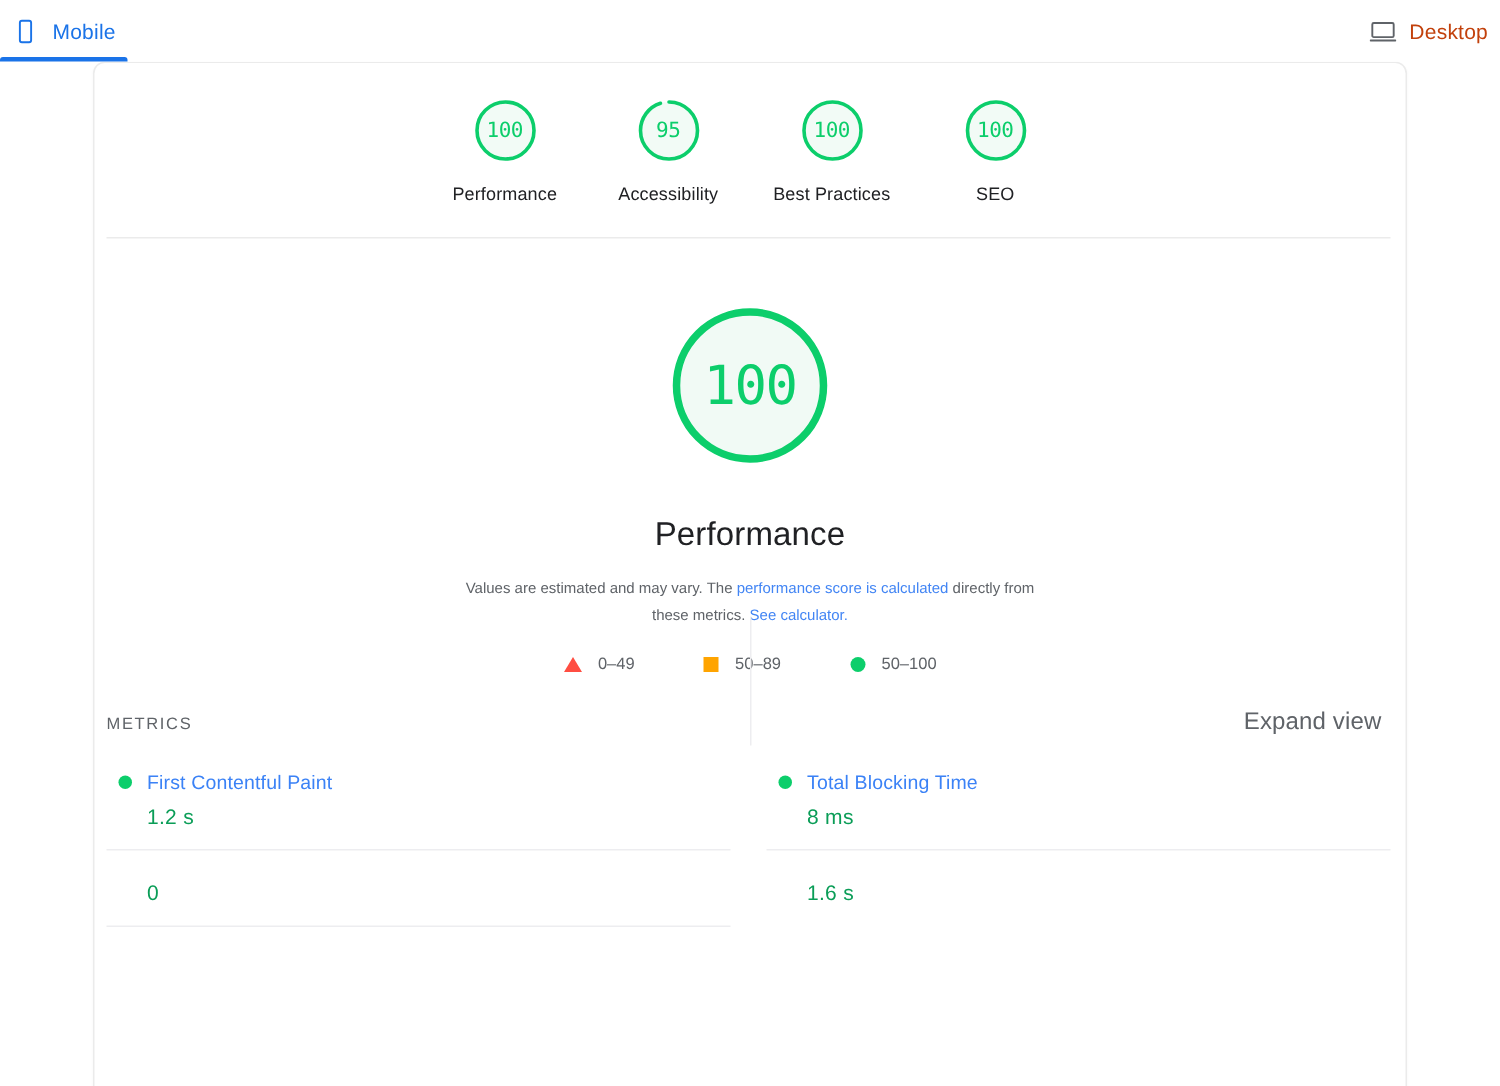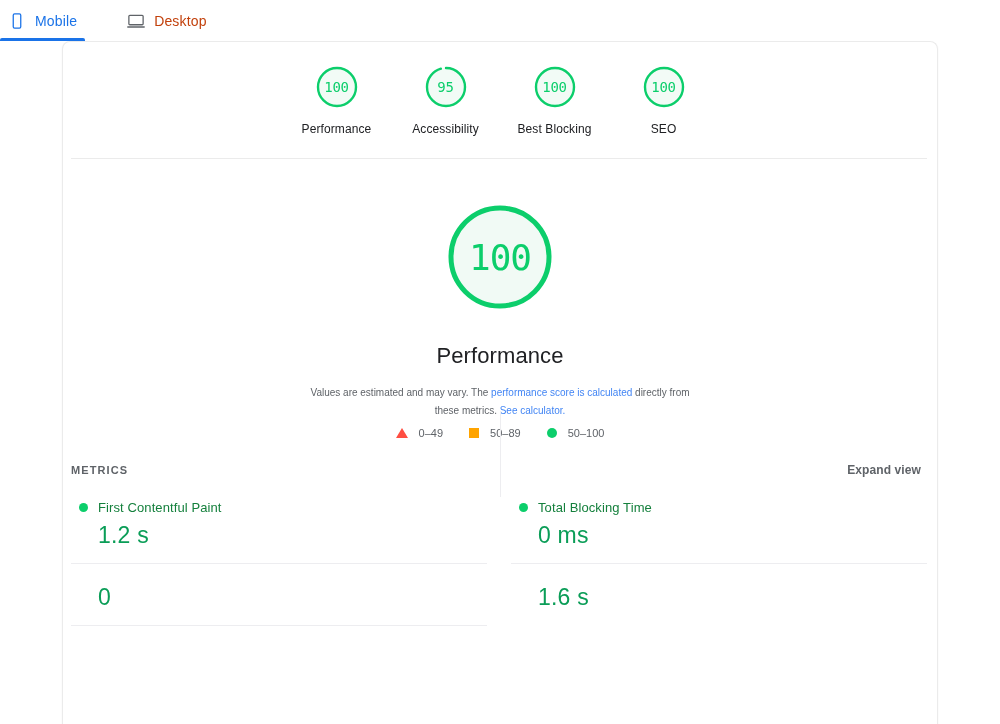--- a/index.html
+++ b/index.html
@@ -10,21 +10,21 @@
     background: #ffffff;
     font-family: "Liberation Sans", sans-serif;
     overflow: hidden;
     -webkit-font-smoothing: antialiased;
   }
 
   
   .tabs {
     height: 41px;
     display: flex;
-    justify-content: flex-start;
+    justify-content: space-between;
     align-items: flex-start;
     gap: 34px;
   }
   .tab {
     display: flex;
     align-items: center;
     gap: 9px;
     padding: 0 8px 11px 8px;
     height: 41px;
     color: #c2410c;
@@ -141,23 +141,23 @@
     margin-top: 15px;
     width: 400px;
     text-align: center;
     font-size: 10px;
     line-height: 18px;
     color: #5f6368;
   }
   .hero-desc a { color: #4285f4; text-decoration: none; }
 
   .legend {
-    margin-top: 7px;
-    display: flex;
-    gap: 26px;
+    margin-top: 17px;
+    display: flex;
+    gap: 46px;
     align-items: center;
   }
   .legend-item {
     display: flex;
     align-items: center;
     gap: 11px;
     font-size: 11px;
     color: #5f6368;
   }
   .sw-tri {
@@ -169,29 +169,28 @@
   .sw-sq { width: 10px; height: 10px; background: #ffa400; }
   .sw-cir { width: 10px; height: 10px; border-radius: 50%; background: #0cce6b; }
 
   
   .metrics-head {
     margin: 24px 16px 0 8px;
     display: flex;
     justify-content: space-between;
     align-items: baseline;
     padding: 0 0 0 0;
-    font-weight: bold;
   }
   .metrics-title {
     font-size: 11px;
     letter-spacing: 1.1px;
     color: #5f6368;
   }
   .expand-view {
-    font-size: 12px;
+    font-size: 16px;
     color: #5f6368;
     cursor: pointer;
     letter-spacing: .1px;
   }
 
   .metrics-grid {
     margin: 10px 10px 0 8px;
     display: grid;
     grid-template-columns: 1fr 1fr;
     column-gap: 24px;
@@ -206,27 +205,27 @@
     gap: 10px;
     padding-left: 8px;
   }
   .metric-dot {
     width: 9px; height: 9px; border-radius: 50%;
     background: #0cce6b;
     flex: none;
   }
   .metric-name {
     font-size: 13px;
-    color: #15803d;
+    color: #3b82f6;
     letter-spacing: .1px;
   }
   .metric-value {
     margin-top: 7px;
     padding-left: 27px;
-    font-size: 23px;
+    font-size: 14px;
     color: #0a9d57;
     font-weight: 400;
     letter-spacing: .2px;
   }
   .metric.last { border-bottom: none; }
   .metric.blank { border-bottom: none; }
 </style>
 </head>
 <body>
 
@@ -280,21 +279,21 @@
     </div>
 
     <div class="gauge-item">
       <div class="gauge-ring">
         <svg width="46" height="46" viewBox="0 0 46 46">
           <circle cx="23" cy="23" r="19" fill="#f2fbf6"></circle>
           <circle cx="23" cy="23" r="19" fill="none" stroke="#0cce6b" stroke-width="2.4" stroke-dasharray="119.4 119.4" stroke-dashoffset="0" stroke-linecap="round"></circle>
         </svg>
         <span class="gauge-num">100</span>
       </div>
-      <span class="gauge-label">Best Blocking</span>
+      <span class="gauge-label">Best Practices</span>
     </div>
 
     <div class="gauge-item">
       <div class="gauge-ring">
         <svg width="46" height="46" viewBox="0 0 46 46">
           <circle cx="23" cy="23" r="19" fill="#f2fbf6"></circle>
           <circle cx="23" cy="23" r="19" fill="none" stroke="#0cce6b" stroke-width="2.4" stroke-dasharray="119.4 119.4" stroke-dashoffset="0" stroke-linecap="round"></circle>
         </svg>
         <span class="gauge-num">100</span>
       </div>
@@ -354,21 +353,21 @@
       </div>
       <div class="metric-value">1.2 s</div>
     </div>
 
 
     <div class="metric">
       <div class="metric-head">
         <span class="metric-dot"></span>
         <span class="metric-name">Total Blocking Time</span>
       </div>
-      <div class="metric-value">0 ms</div>
+      <div class="metric-value">8 ms</div>
     </div>
 
     <div class="metric">
       <div class="metric-value">0</div>
     </div>
 
     <div class="metric last">
       <div class="metric-value">1.6 s</div>
     </div>
 

